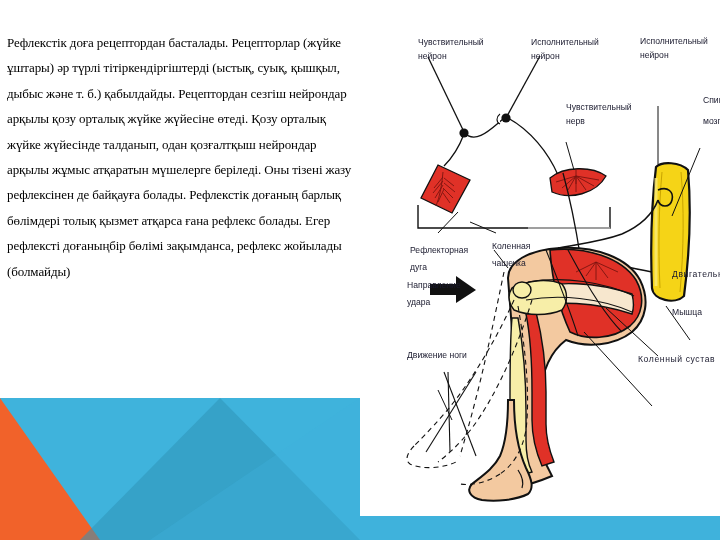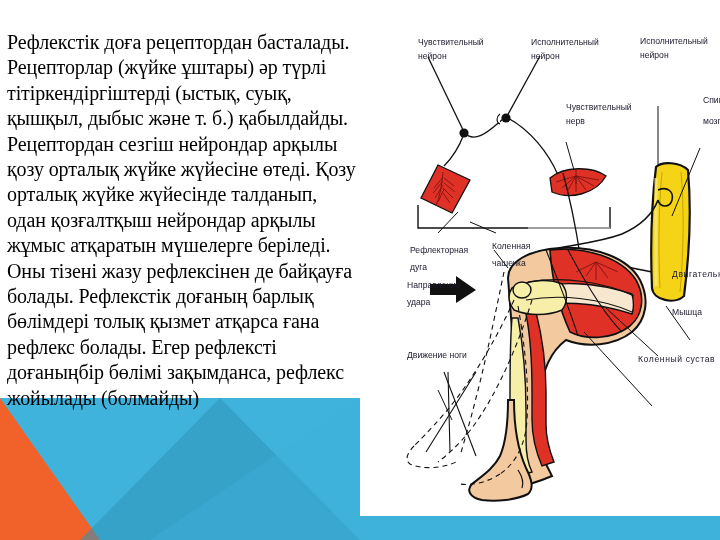--- a/index.html
+++ b/index.html
@@ -23,21 +23,21 @@
 
   
   .white-col{
     position:absolute;background:#ffffff;
   }
 
   
   #body-text{
     position:absolute;left:7px;top:30px;width:352px;
     font-family:"Liberation Serif", serif;
-    font-size:20px;line-height:25.4px;color:#000000;
+    font-size:13px;line-height:25.4px;color:#000000;
     letter-spacing:-0.1px;
     white-space:pre-wrap;
     z-index:6;
   }
 
   
   #diagram{
     position:absolute;left:352px;top:0;width:368px;height:420px;
     z-index:5;
     margin-left:48px;

